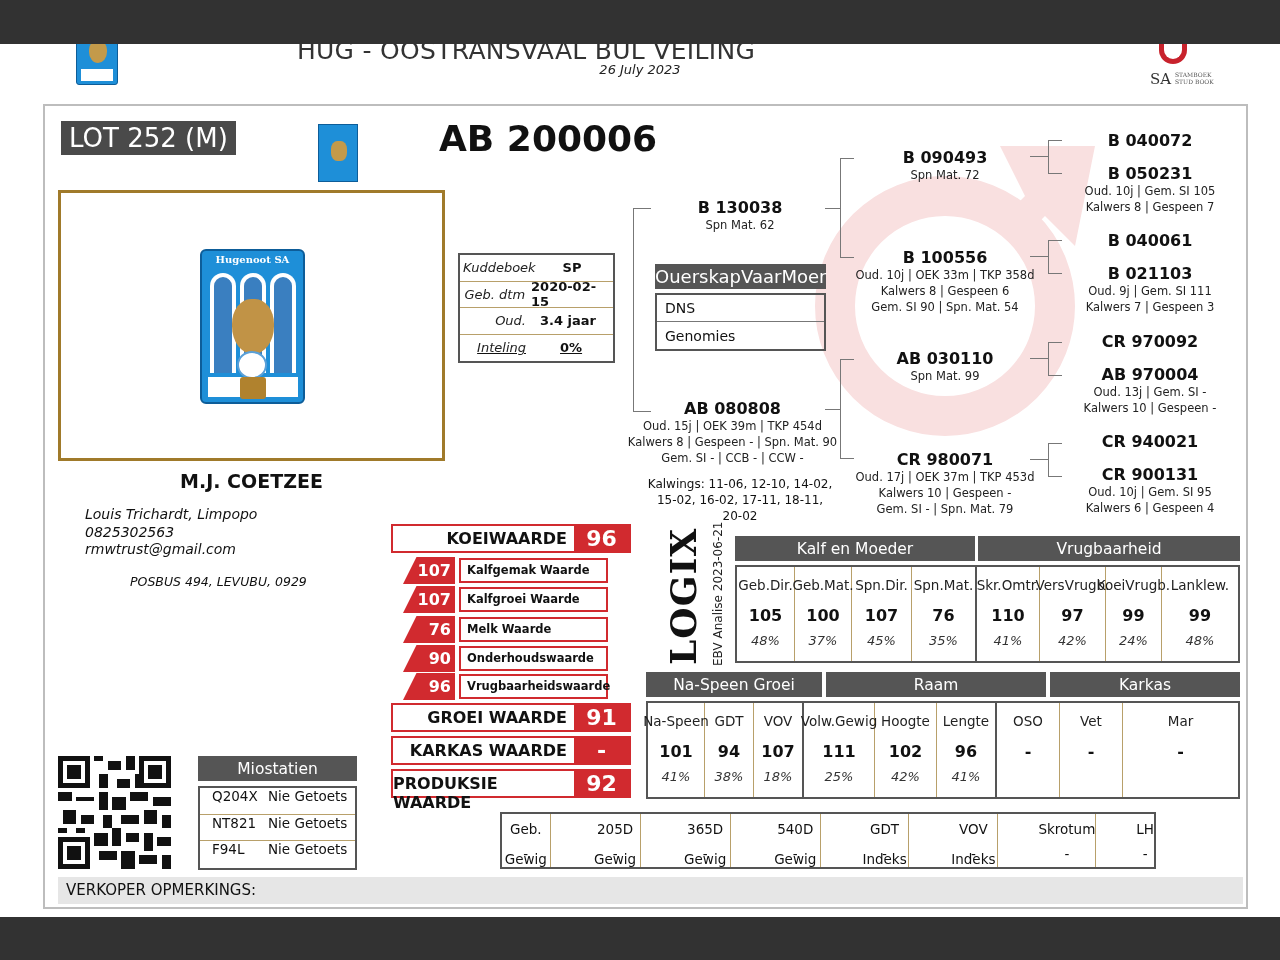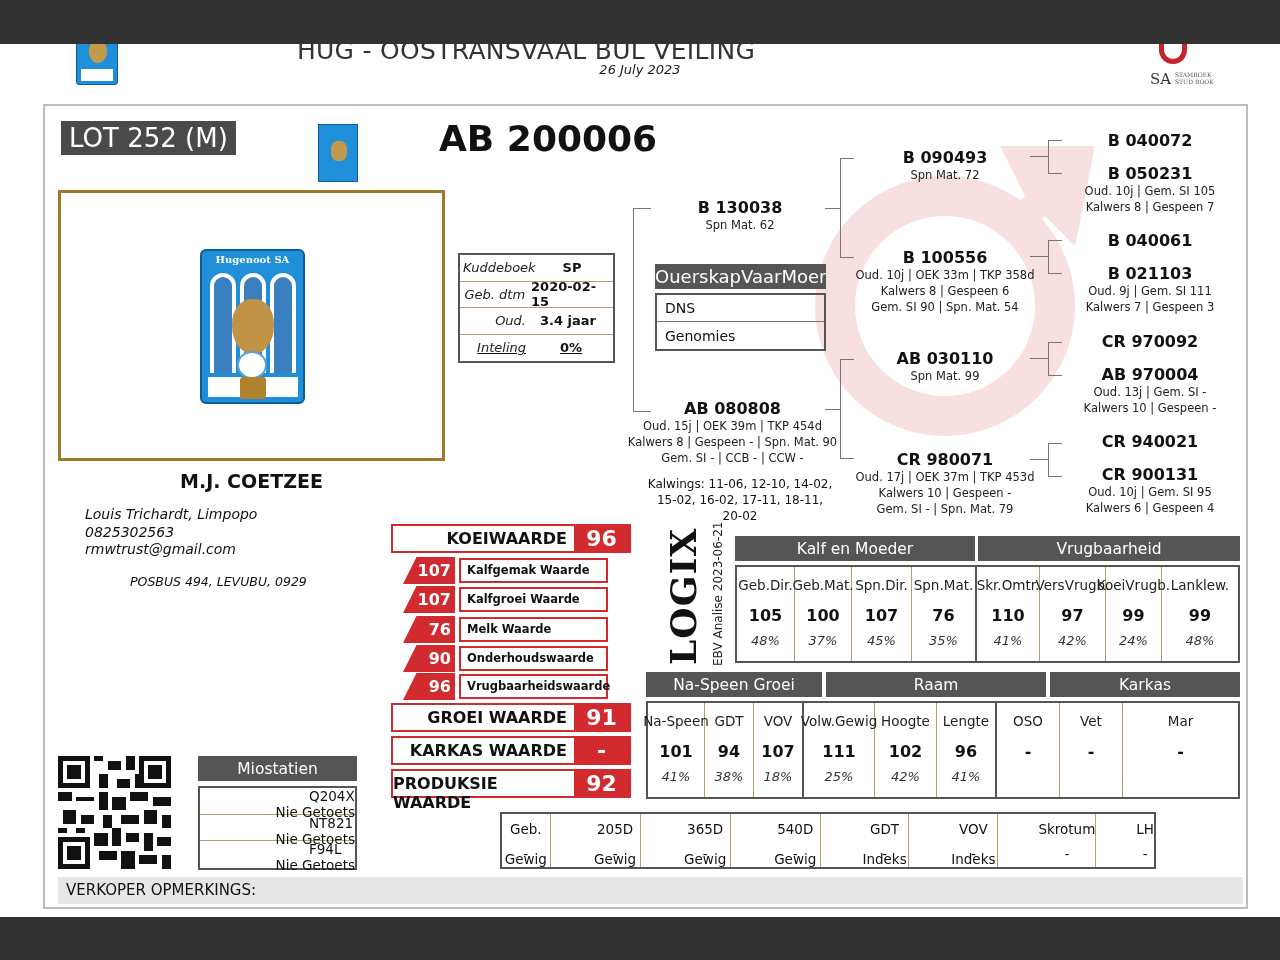--- a/index.html
+++ b/index.html
@@ -70,21 +70,21 @@
   .col { display: flex; flex-direction: column; align-items: center; border-right: 1px solid #b8a06a; }
   .col:last-child { border-right: none; }
   .col.thick { border-right: 2px solid #555; }
   .col .h { font-size: 13.5px; line-height: 16px; height: 36px; display: flex; align-items: center; text-align: center; color: #222; }
   .col .n { font-size: 16px; font-weight: bold; height: 26px; line-height: 26px; }
   .col .p { font-size: 13px; font-style: italic; color: #333; height: 24px; line-height: 24px; }
 
   .qr { position: absolute; left: 13px; top: 650px; width: 113px; height: 113px; }
   .mio-hd { position: absolute; left: 153px; top: 650px; width: 159px; height: 25px; background: #555; color: #fff; font-size: 15.5px; display: flex; align-items: center; justify-content: center; }
   .mio-box { position: absolute; left: 153px; top: 680px; width: 159px; border: 2px solid #555; font-size: 13.5px; }
-  .mio-box .row { height: 26.5px; display: flex; align-items: flex-end; border-bottom: 1px solid #b8a06a; flex-direction: column; }
+  .mio-box .row { height: 26.5px; display: flex; align-items: flex-start; border-bottom: 1px solid #b8a06a; }
   .mio-box .row:last-child { border-bottom: none; }
   .mio-box .c1 { width: 58px; padding-left: 12px; }
   .mio-box .c2 { padding-left: 10px; }
 
   .bottom-grid { position: absolute; left: 455px; top: 706px; width: 656px; height: 57px; border: 2px solid #555; display: flex; gap: 40px; }
   .bottom-grid .bc { border-right: 1px solid #b8a06a; text-align: center; font-size: 13.5px; }
   .bottom-grid .bc:last-child { border-right: none; }
   .bottom-grid .bh { height: 30px; line-height: 30px; }
   .bottom-grid .bv { height: 24px; line-height: 20px; }
 

